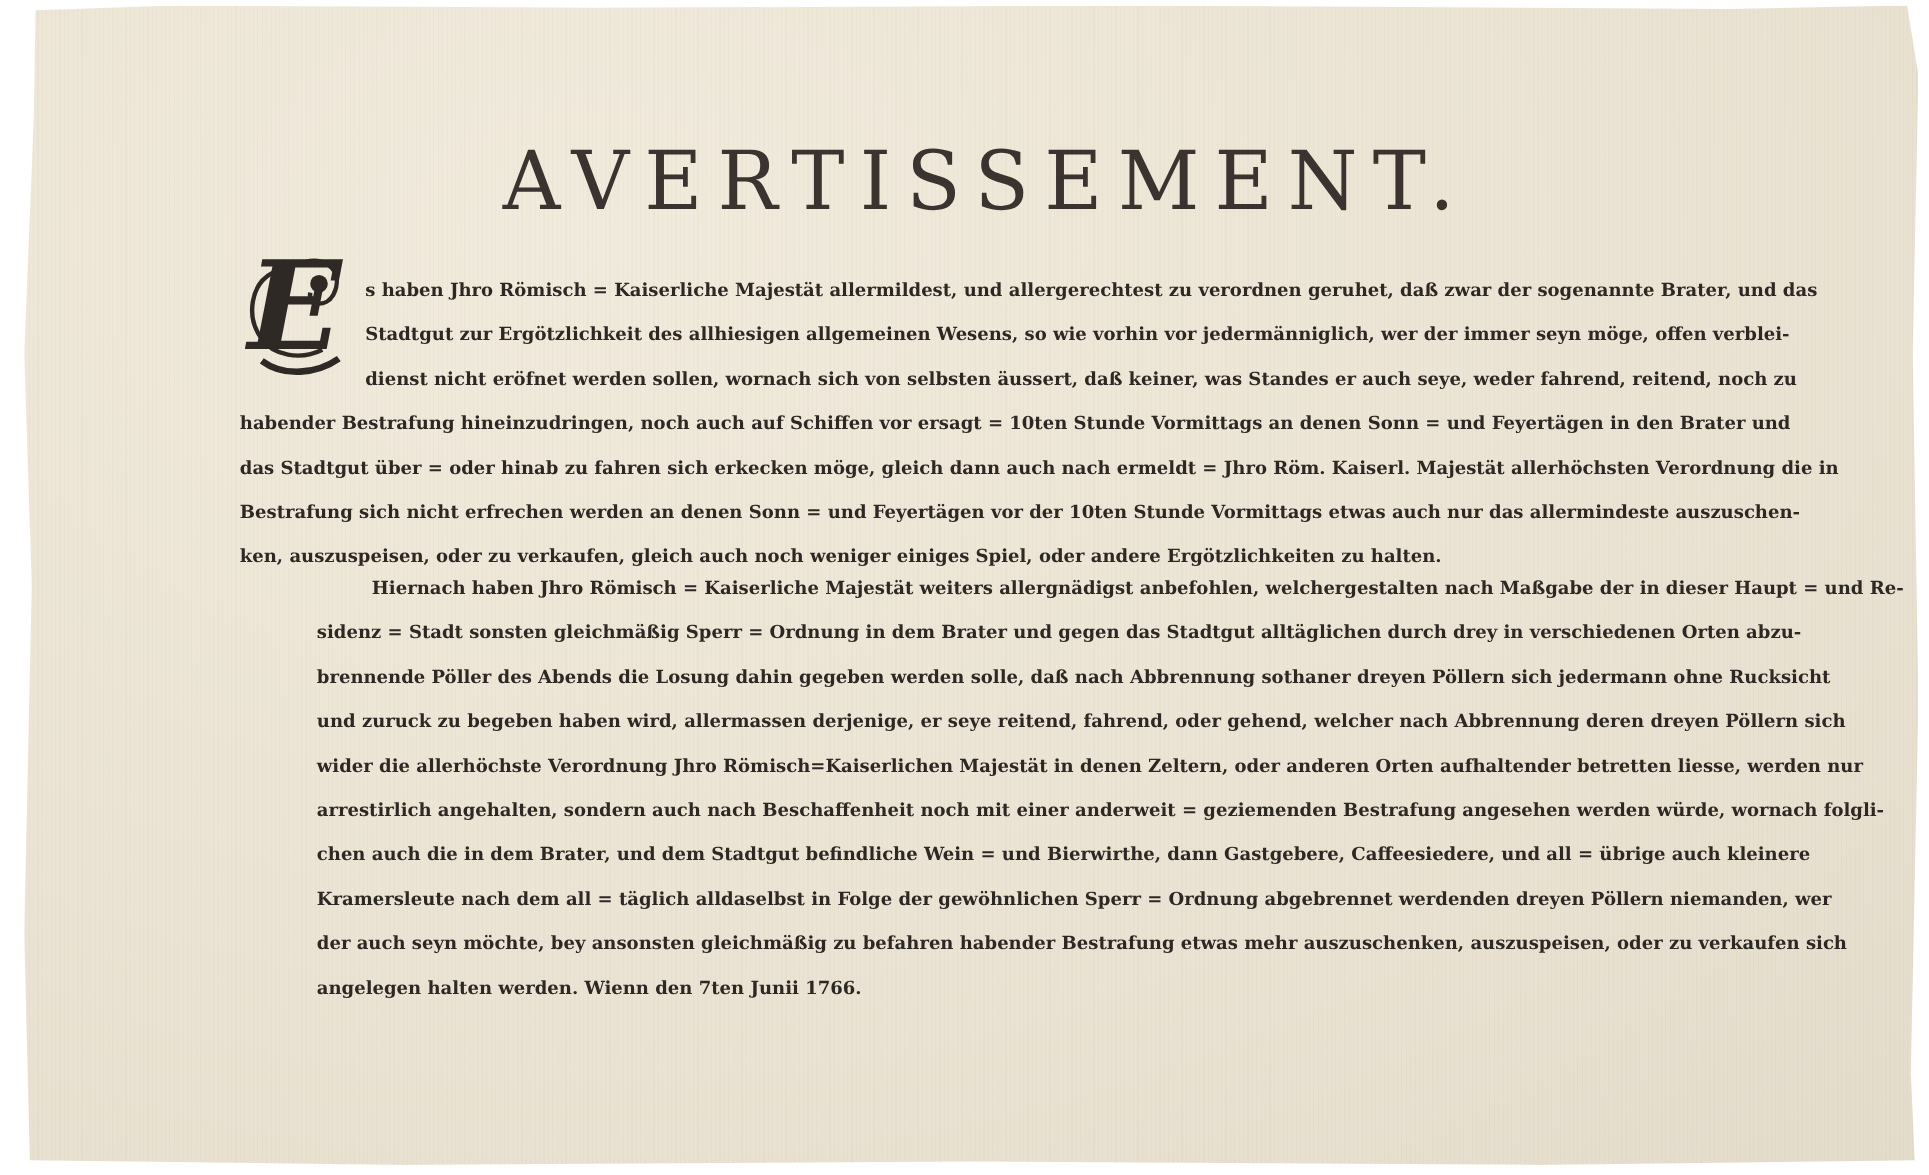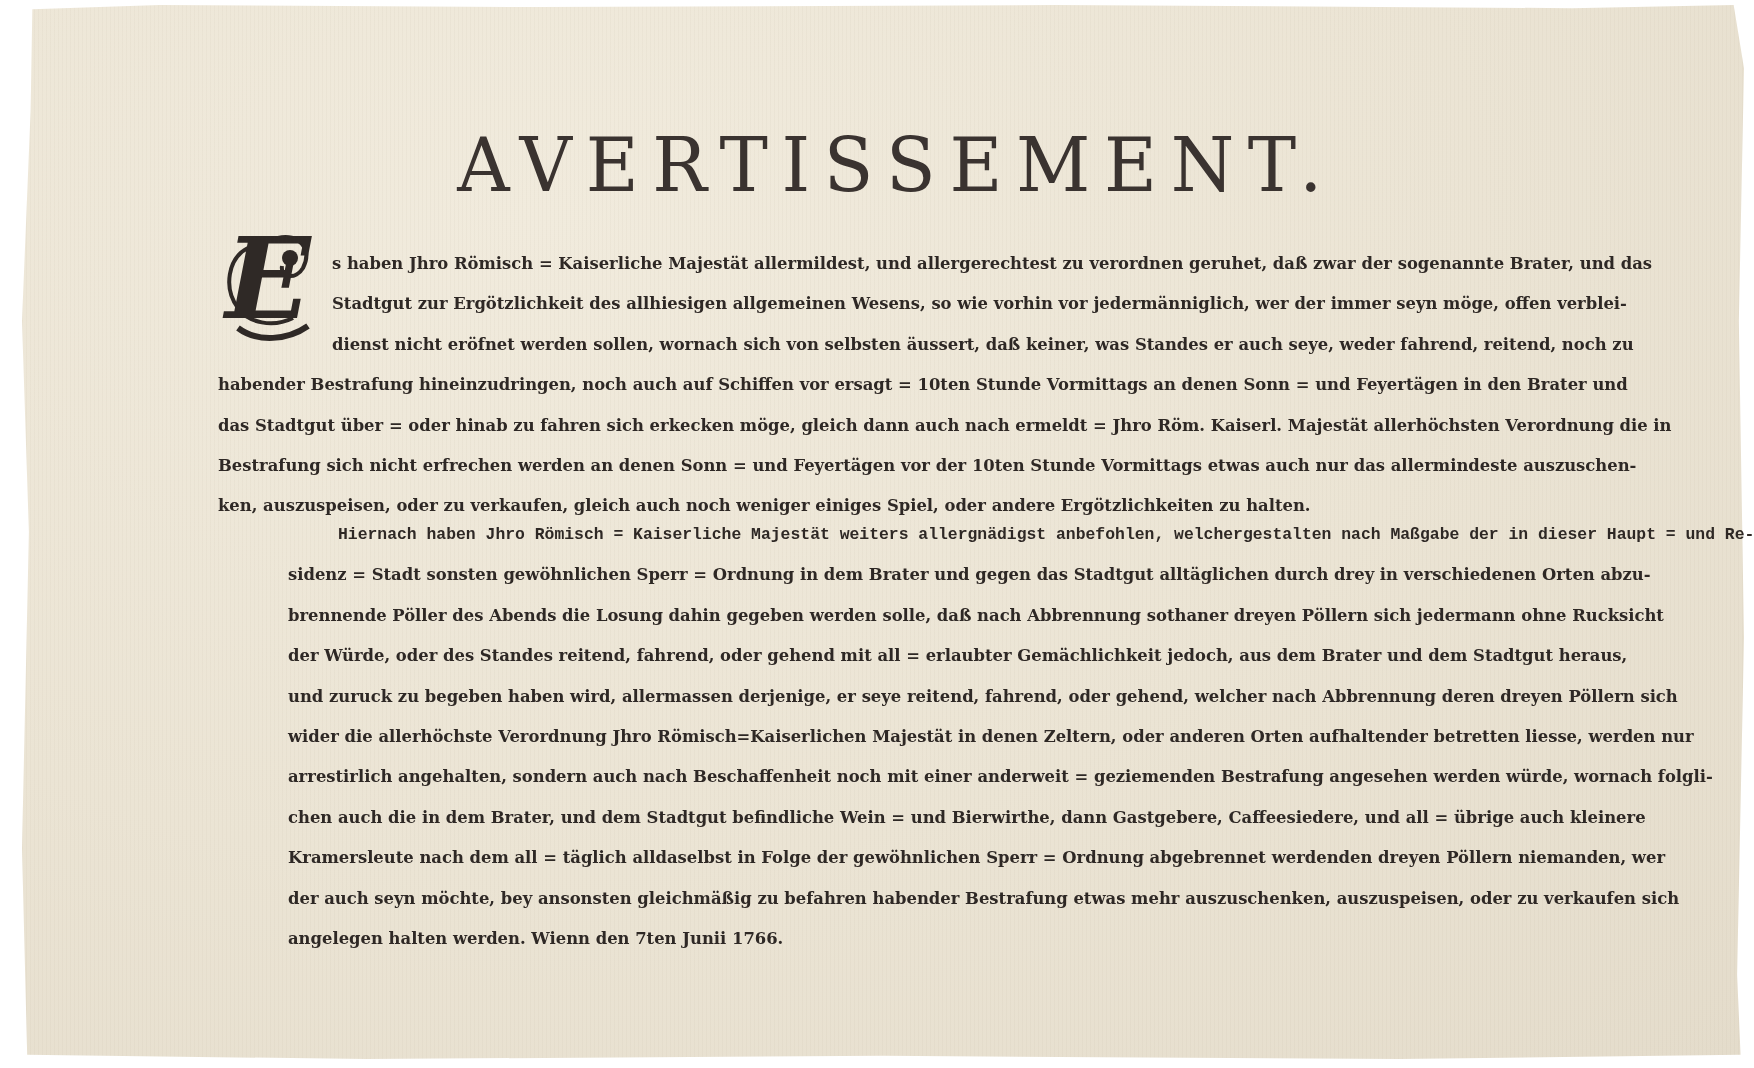--- a/index.html
+++ b/index.html
@@ -57,24 +57,23 @@
   <span class="line">s haben Jhro Römisch = Kaiserliche Majestät allermildest, und allergerechtest zu verordnen geruhet, daß zwar der sogenannte Brater, und das</span>
   <span class="line">Stadtgut zur Ergötzlichkeit des allhiesigen allgemeinen Wesens, so wie vorhin vor jedermänniglich, wer der immer seyn möge, offen verblei-</span>
   <span class="line">dienst nicht eröfnet werden sollen, wornach sich von selbsten äussert, daß keiner, was Standes er auch seye, weder fahrend, reitend, noch zu</span>
   <span class="line">habender Bestrafung hineinzudringen, noch auch auf Schiffen vor ersagt = 10ten Stunde Vormittags an denen Sonn = und Feyertägen in den Brater und</span>
   <span class="line">das Stadtgut über = oder hinab zu fahren sich erkecken möge, gleich dann auch nach ermeldt = Jhro Röm. Kaiserl. Majestät allerhöchsten Verordnung die in</span>
   <span class="line">Bestrafung sich nicht erfrechen werden an denen Sonn = und Feyertägen vor der 10ten Stunde Vormittags etwas auch nur das allermindeste auszuschen-</span>
   <span class="line last">ken, auszuspeisen, oder zu verkaufen, gleich auch noch weniger einiges Spiel, oder andere Ergötzlichkeiten zu halten.</span>
 </div>
 
 <div class="body-text para2">
-  <span class="line" style="padding-left:50px;font-family:Liberation Mono, monospace;">Hiernach haben Jhro Römisch = Kaiserliche Majestät weiters allergnädigst anbefohlen, welchergestalten nach Maßgabe der in dieser Haupt = und Re-</span>
-  <span class="line">sidenz = Stadt sonsten gewöhnlichen Sperr = Ordnung in dem Brater und gegen das Stadtgut alltäglichen durch drey in verschiedenen Orten abzu-</span>
+  <span class="line" style="padding-left:50px;">Hiernach haben Jhro Römisch = Kaiserliche Majestät weiters allergnädigst anbefohlen, welchergestalten nach Maßgabe der in dieser Haupt = und Re-</span>
+  <span class="line">sidenz = Stadt sonsten gleichmäßig Sperr = Ordnung in dem Brater und gegen das Stadtgut alltäglichen durch drey in verschiedenen Orten abzu-</span>
   <span class="line">brennende Pöller des Abends die Losung dahin gegeben werden solle, daß nach Abbrennung sothaner dreyen Pöllern sich jedermann ohne Rucksicht</span>
-  <span class="line">der Würde, oder des Standes reitend, fahrend, oder gehend mit all = erlaubter Gemächlichkeit jedoch, aus dem Brater und dem Stadtgut heraus,</span>
   <span class="line">und zuruck zu begeben haben wird, allermassen derjenige, er seye reitend, fahrend, oder gehend, welcher nach Abbrennung deren dreyen Pöllern sich</span>
   <span class="line">wider die allerhöchste Verordnung Jhro Römisch=Kaiserlichen Majestät in denen Zeltern, oder anderen Orten aufhaltender betretten liesse, werden nur</span>
   <span class="line">arrestirlich angehalten, sondern auch nach Beschaffenheit noch mit einer anderweit = geziemenden Bestrafung angesehen werden würde, wornach folgli-</span>
   <span class="line">chen auch die in dem Brater, und dem Stadtgut befindliche Wein = und Bierwirthe, dann Gastgebere, Caffeesiedere, und all = übrige auch kleinere</span>
   <span class="line">Kramersleute nach dem all = täglich alldaselbst in Folge der gewöhnlichen Sperr = Ordnung abgebrennet werdenden dreyen Pöllern niemanden, wer</span>
   <span class="line">der auch seyn möchte, bey ansonsten gleichmäßig zu befahren habender Bestrafung etwas mehr auszuschenken, auszuspeisen, oder zu verkaufen sich</span>
   <span class="line last">angelegen halten werden. Wienn den 7ten Junii 1766.</span>
 </div>
 
 </body></html>

